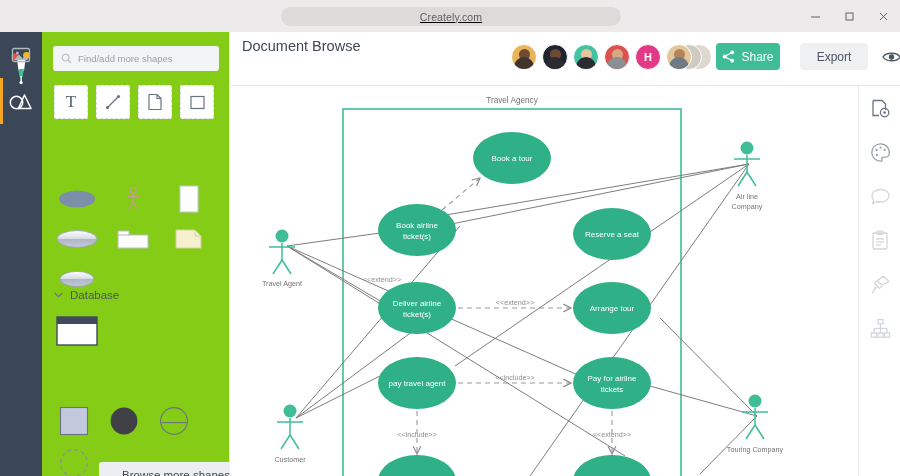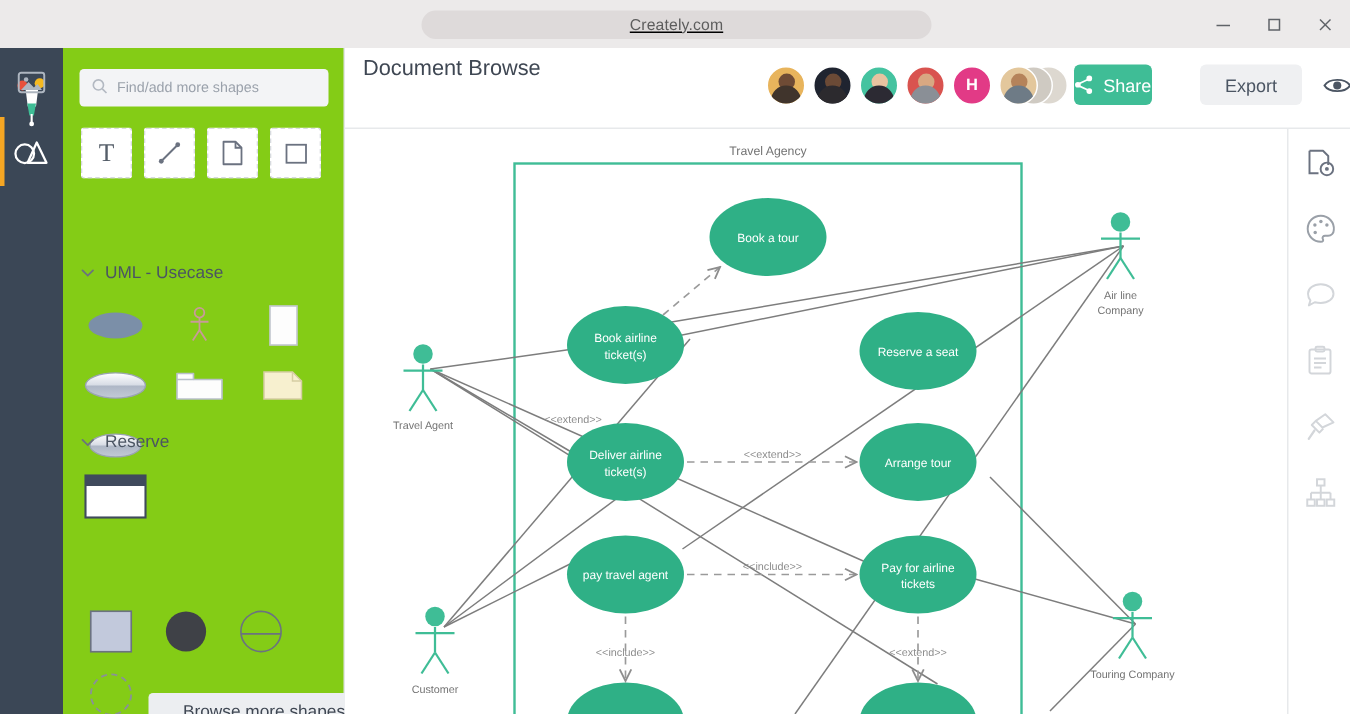--- a/index.html
+++ b/index.html
@@ -92,21 +92,21 @@
     overflow: hidden; border: 1.5px solid #ffffff;
     display: flex; align-items: center; justify-content: center;
     font-size: 11px; color: #fff; font-weight: bold;
   }
   .av .head { position: absolute; width: 11px; height: 11px; border-radius: 50%; top: 4px; }
   .av .body { position: absolute; width: 20px; height: 13px; border-radius: 10px 10px 0 0; bottom: -1px; }
   .av-stack { position: relative; width: 46px; height: 26px; }
   .av-stack .av { position: absolute; top: 0; margin: 0; }
 
   .sharebtn {
-    position: absolute; left: 486px; top: 11px; width: 52px; height: 27px;
+    position: absolute; left: 486px; top: 11px; width: 64px; height: 27px;
     background: #3fbd96; border-radius: 4px; color: #fff; font-size: 12px;
     display: flex; align-items: center; justify-content: center; gap: 6px;
   }
   .exportbtn {
     position: absolute; left: 570px; top: 11px; width: 68px; height: 27px;
     background: #eff0f2; border-radius: 4px; color: #4b5563; font-size: 12px;
     display: flex; align-items: center; justify-content: center;
   }
   .eyebtn { position: absolute; left: 648px; top: 12px; width: 26px; height: 26px;
     display: flex; align-items: center; justify-content: center; }
@@ -211,26 +211,20 @@
         </svg>
       </div>
       <div class="tool">
         <svg width="17" height="17" viewBox="0 0 17 17">
           <rect x="2" y="2.5" width="13" height="12" fill="none" stroke="#6b7280" stroke-width="1.2"></rect>
         </svg>
       </div>
     </div>
 
     <div class="group" style="top:141px">
-      <div class="group-hd">
-        <svg class="chev" width="9" height="6" viewBox="0 0 9 6">
-          <path d="M1 1.3 L4.5 4.7 L8 1.3" fill="none" stroke="#6b7280" stroke-width="1.2" stroke-linecap="round"></path>
-        </svg>
-        <span>UML - Usecase</span>
-      </div>
       <div class="shapes">
         <div class="sh">
           <svg width="40" height="22" viewBox="0 0 40 22">
               <ellipse cx="20" cy="11" rx="18" ry="8.6" fill="#7b8fa8"></ellipse>
             </svg>
         </div>
         <div class="sh">
           <svg width="20" height="26" viewBox="0 0 20 26">
             <circle cx="10" cy="4.5" r="3.2" fill="none" stroke="#c99a9a" stroke-width="1.2"></circle>
             <line x1="10" y1="7.7" x2="10" y2="16" stroke="#c99a9a" stroke-width="1.2"></line>
@@ -283,21 +277,21 @@
           </svg>
         </div>
       </div>
     </div>
 
     <div class="group" style="top:254px">
       <div class="group-hd">
         <svg class="chev" width="9" height="6" viewBox="0 0 9 6">
           <path d="M1 1.3 L4.5 4.7 L8 1.3" fill="none" stroke="#6b7280" stroke-width="1.2" stroke-linecap="round"></path>
         </svg>
-        <span>Reserve</span>
+        <span>Database</span>
       </div>
       <div class="shapes">
         <div class="sh" style="width:46px;height:32px">
           <svg width="42" height="30" viewBox="0 0 42 30">
             <rect x="1" y="1" width="40" height="28" fill="#ffffff" stroke="#3f4a5c" stroke-width="1.4"></rect>
             <rect x="1" y="1" width="40" height="7" fill="#3f4a5c"></rect>
           </svg>
         </div>
       </div>
     </div>

